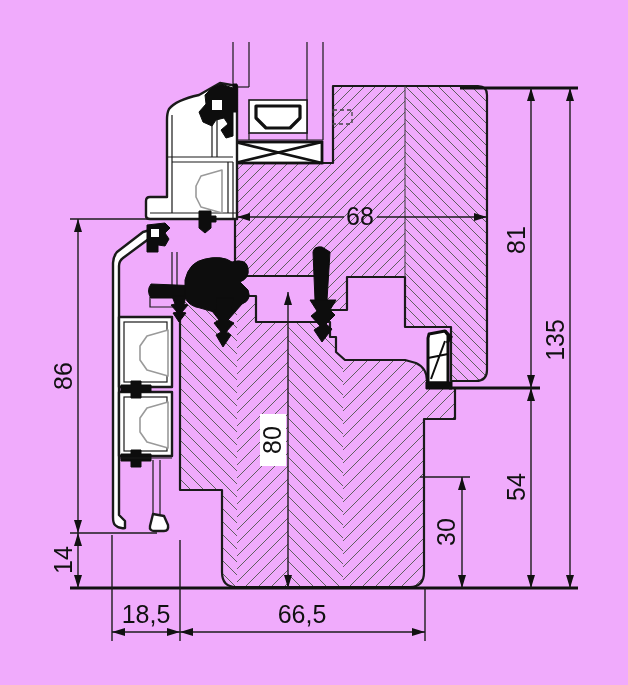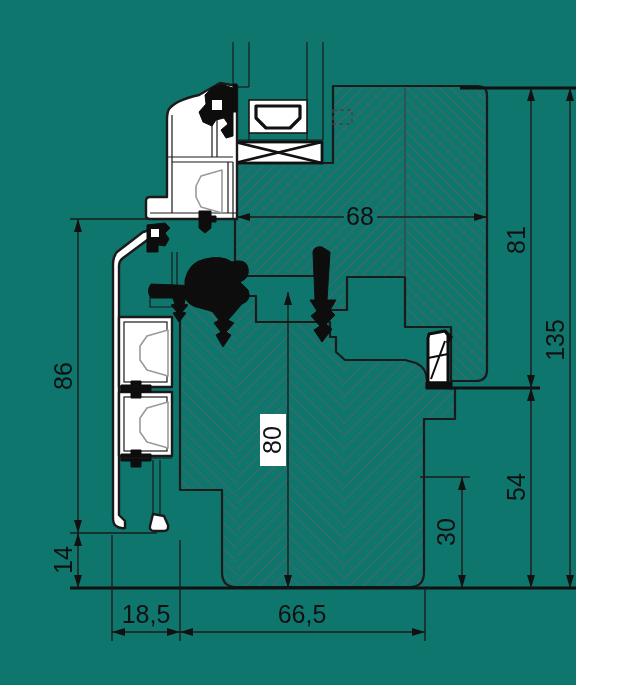--- a/index.html
+++ b/index.html
@@ -1,16 +1,16 @@
 <!DOCTYPE html>
 <html><head>
 <meta charset="utf-8">
 <style>
   html,body{margin:0;padding:0;background:#ffffff;}
-  .stage{width:576px;height:685px;position:relative;background:#0f766e;overflow:hidden;
+  .stage{width:628px;height:685px;position:relative;background:#f0abfc;overflow:hidden;
          font-family:"Liberation Sans",sans-serif;}
   svg{display:block;}
   .dim-text{font-family:"Liberation Sans","DejaVu Sans",sans-serif;font-size:25px;fill:#111;}
   .outline{fill:none;stroke:#1a1a1a;stroke-width:2.2;stroke-linejoin:round;}
   .thin{stroke:#1a1a1a;stroke-width:1.2;fill:none;}
   .dimline{stroke:#1c1c1c;stroke-width:1.4;fill:none;}
   .datum{stroke:#111;stroke-width:2.8;fill:none;}
   .arrow{fill:#111;stroke:none;}
   .gasket{fill:#0d0d0d;stroke:#0d0d0d;stroke-width:1;stroke-linejoin:round;}
   .clipshape{fill:#fff;stroke:#9a9a9a;stroke-width:1.6;stroke-linejoin:round;}

